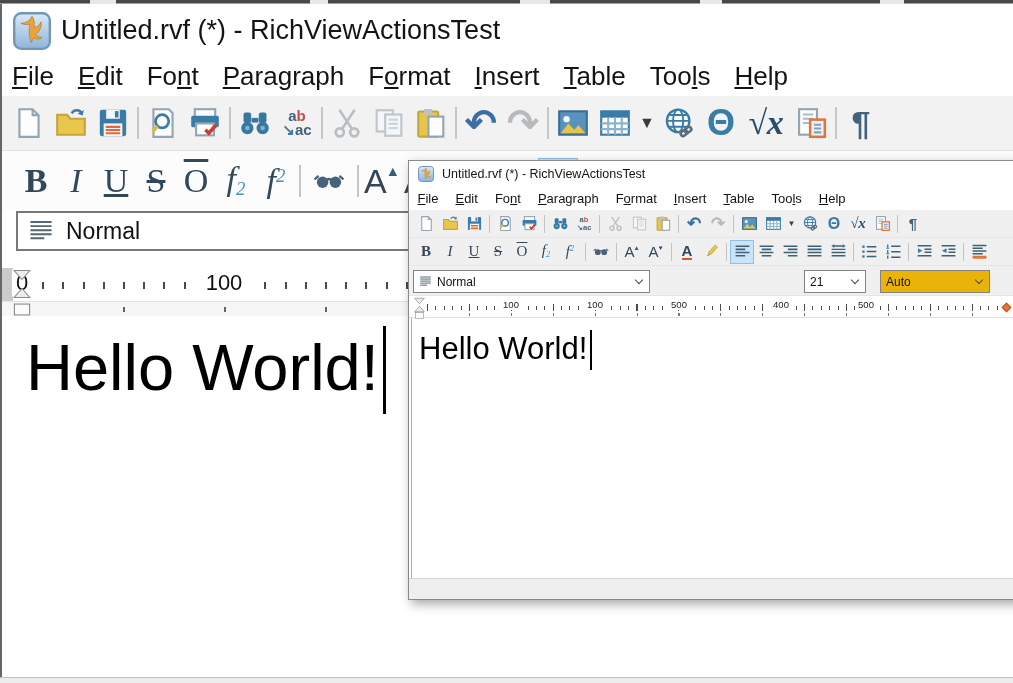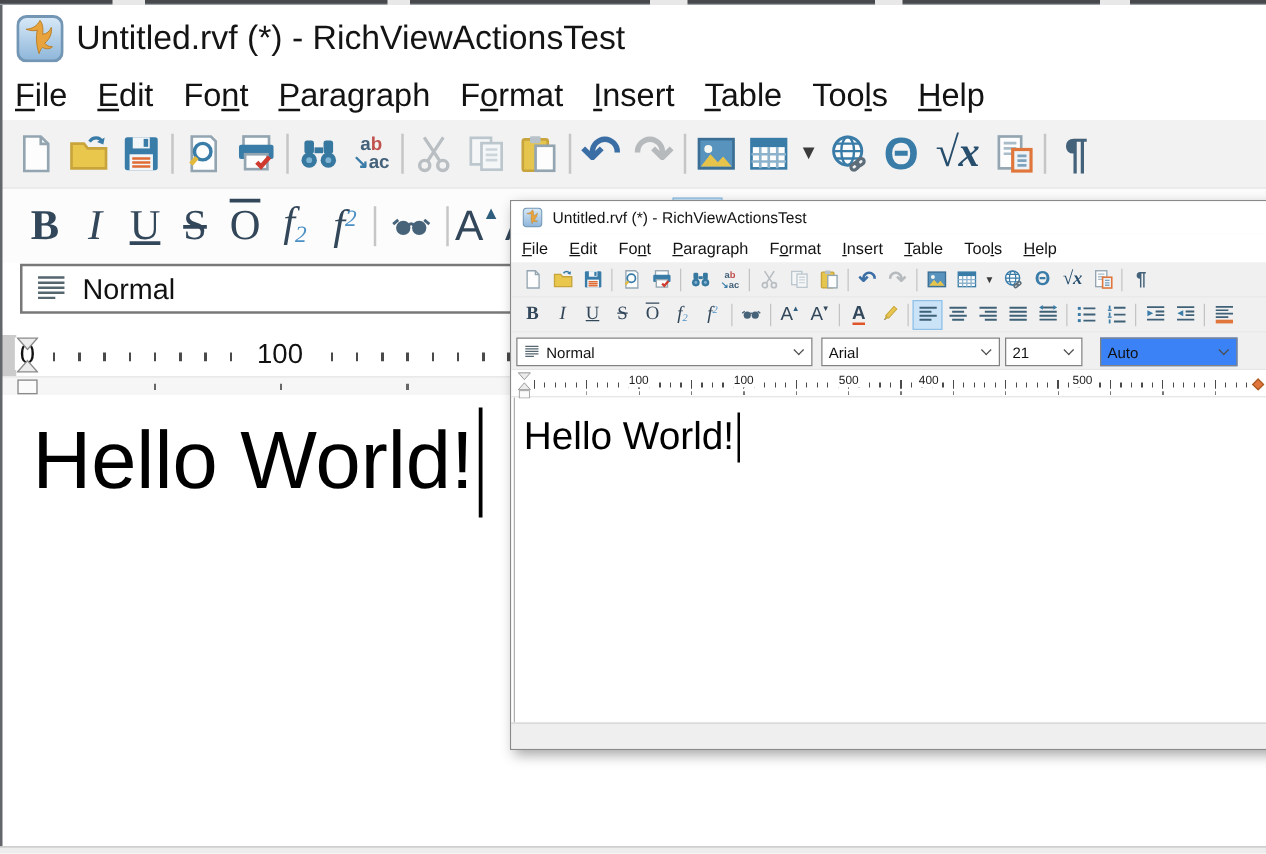--- a/index.html
+++ b/index.html
@@ -744,42 +744,38 @@
   </div>
 
   <div class="combos">
     <div class="cb" style="left:4px;width:237px">
       <svg class="ic">
           <use href="#i-parastyle"></use>
         </svg>
       <span>Normal</span>
       <span class="chev"></span>
     </div>
-    <div class="cb" style="left:248px;width:143px">
-      <span>Arial</span>
-      <span class="chev"></span>
-    </div>
     <div class="cb" style="left:395px;width:62px">
       <span>21</span>
       <span class="chev"></span>
     </div>
-    <div class="cb" style="left:471px;width:110px;background:#3b82f6">
+    <div class="cb" style="left:471px;width:110px;background:#eab308">
       <span>Auto</span>
       <span class="chev"></span>
     </div>
   </div>
 
   <div class="ruler">
     <div class="t2"></div>
     <div class="t2b"></div>
     <div class="sub2"></div>
     <span class="rlb" style="left:102px">100</span>
     <span class="rlb" style="left:186px">100</span>
     <span class="rlb" style="left:270px">500</span>
-    <span class="rlb" style="left:334px">400</span>
+    <span class="rlb" style="left:372px">400</span>
     <span class="rlb" style="left:457px">500</span>
     <svg class="mk" style="left:5px;top:1px;width:11px;height:8px">
         <use href="#i-ind-top"></use>
       </svg>
     <svg class="mk" style="left:5px;top:9px;width:11px;height:8px">
         <use href="#i-ind-bot"></use>
       </svg>
     <svg class="mk" style="left:5px;top:16px;width:11px;height:7px">
         <use href="#i-ind-box"></use>
       </svg>

